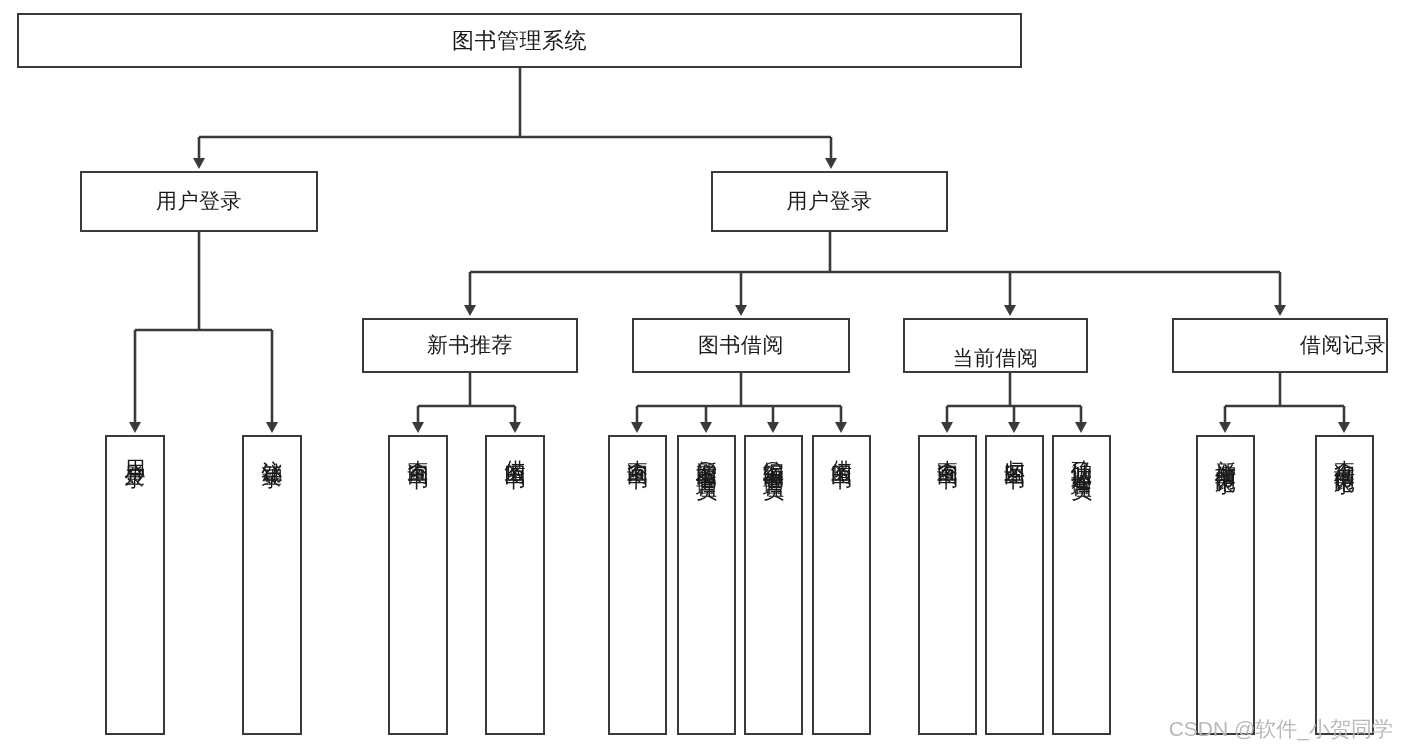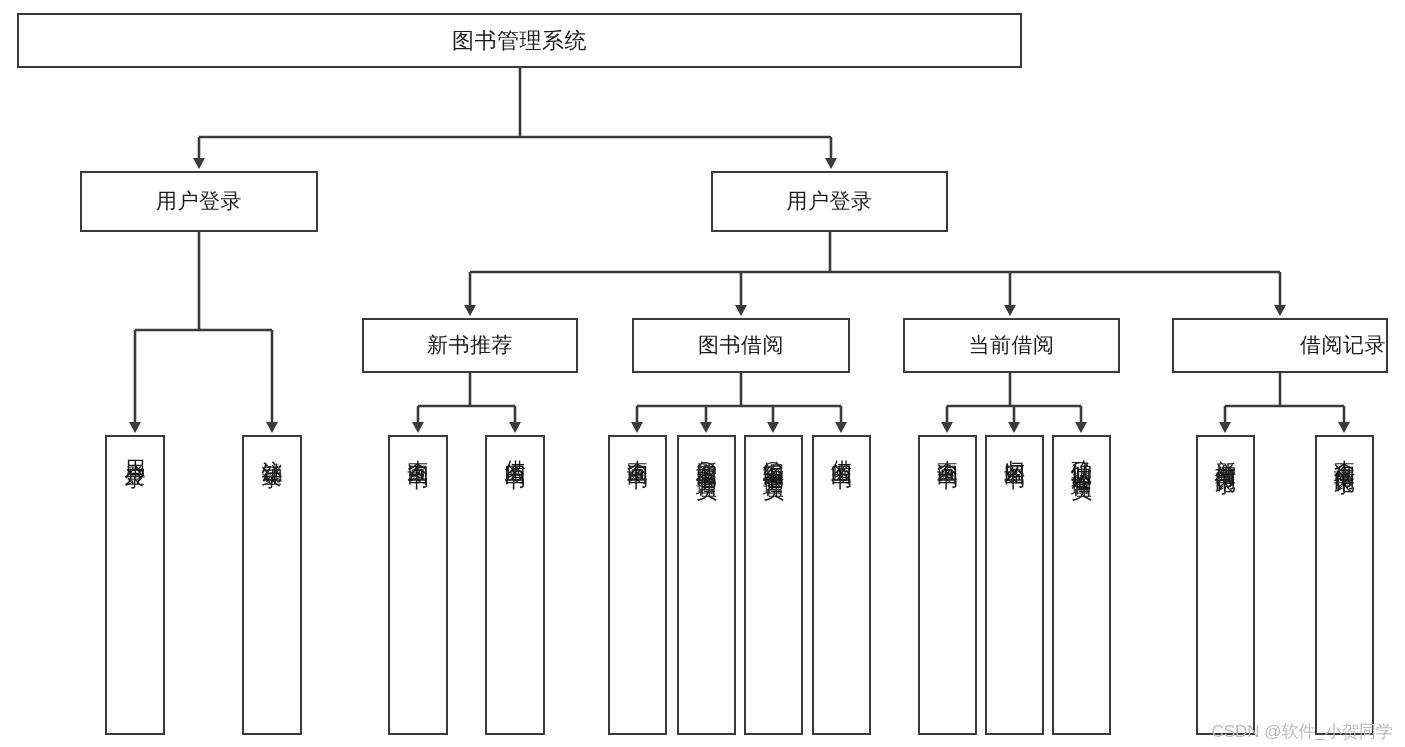--- a/index.html
+++ b/index.html
@@ -60,21 +60,21 @@
     text-orientation: upright;
     font-size: 21px;
     line-height: 1.05;
     letter-spacing: 3px;
     white-space: nowrap;
   }
   .watermark {
     position: absolute;
     right: 12px;
     bottom: 4px;
-    font-size: 17px;
+    font-size: 21px;
     color: #b9b9b9;
     white-space: nowrap;
     user-select: none;
   }
 </style>
 </head>
 <body>
 
 <div id="canvas">
 
@@ -138,21 +138,21 @@
   <div class="node horiz" style="left:711px; top:171px; width:237px; height:61px;">
     <span class="node-label">用户登录</span>
   </div>
 
   <div class="node horiz" style="left:362px; top:318px; width:216px; height:55px;">
     <span class="node-label">新书推荐</span>
   </div>
   <div class="node horiz" style="left:632px; top:318px; width:218px; height:55px;">
     <span class="node-label">图书借阅</span>
   </div>
-  <div class="node horiz" style="left:903px; top:318px; width:217px; height:55px;">
+  <div class="node horiz" style="left:903px; top:318px; width:185px; height:55px;align-items:flex-end;">
     <span class="node-label">当前借阅</span>
   </div>
   <div class="node horiz" style="left:1172px; top:318px; width:216px; height:55px;justify-content:flex-end;">
     <span class="node-label">借阅记录</span>
   </div>
 
   <div class="node vert" style="left:105px; top:435px; width:60px; height:300px;">
     <span class="node-label">用户登录</span>
   </div>
   <div class="node vert" style="left:242px; top:435px; width:60px; height:300px;">

